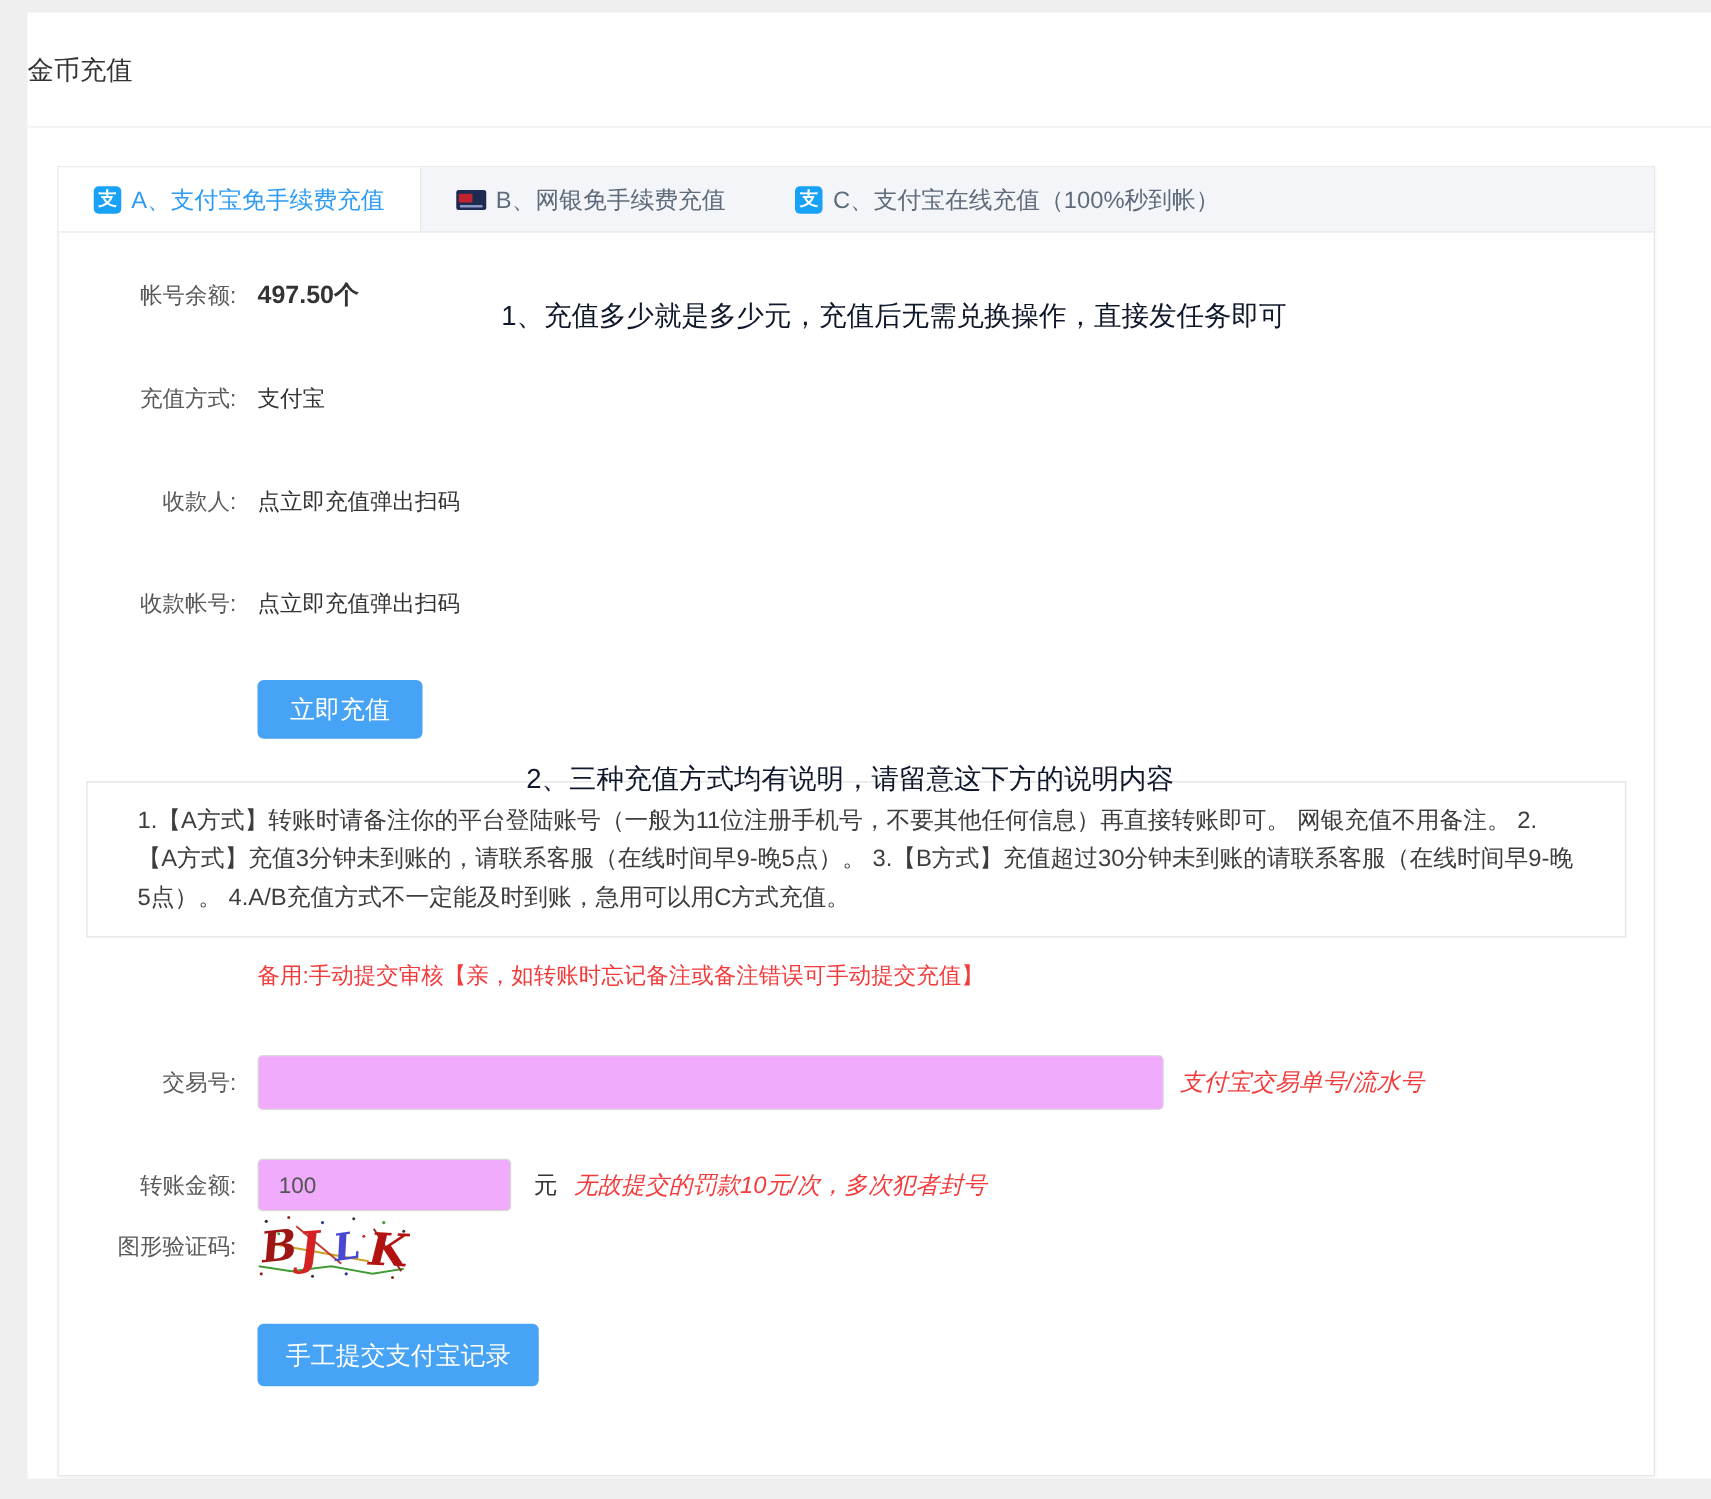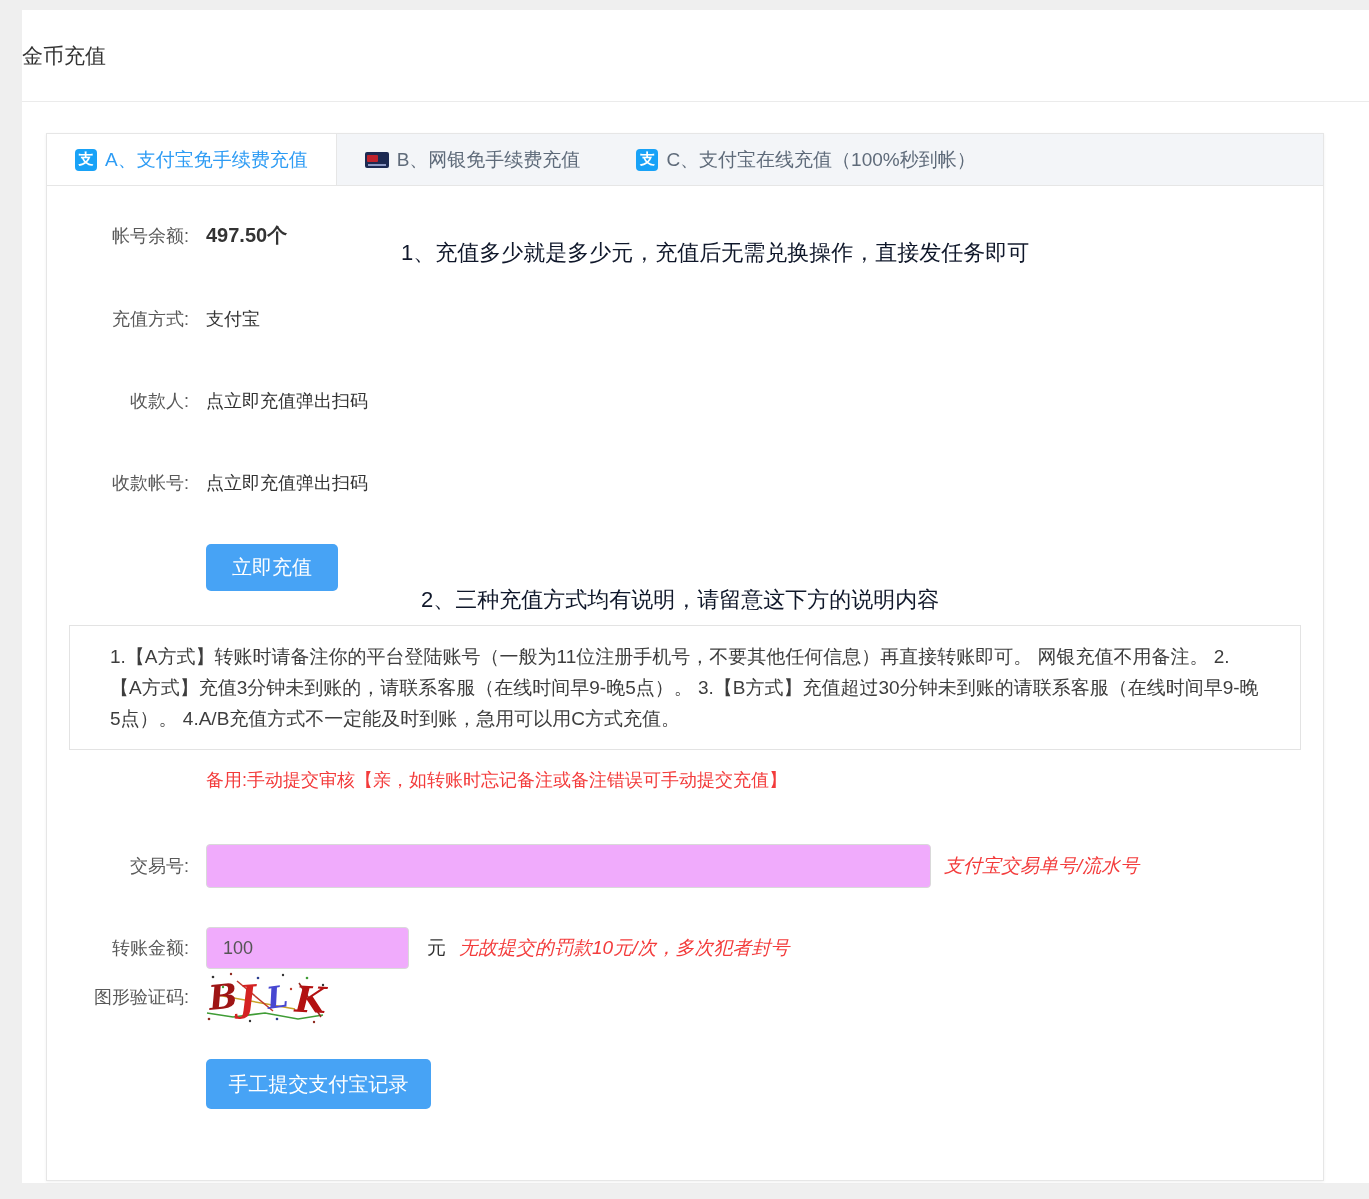--- a/index.html
+++ b/index.html
@@ -25,21 +25,21 @@
     background:#c0232d; border-radius:1px; }
   .icon-card::after { content:""; position:absolute; left:3px; bottom:2px; width:18px; height:2px;
     background:#8d99c4; }
   .panel-body { padding:36px 0 0 28px; }
   .row { display:flex; align-items:center; margin-bottom:58px; }
   .row .label { width:114px; text-align:right; font-size:18px; color:#595959; flex:0 0 auto; }
   .row .value { margin-left:17px; font-size:18px; color:#333; }
   .value.bold { font-weight:bold; font-size:20px; }
   .red-note { position:absolute; color:#0f172a; font-size:22px; white-space:nowrap; }
   .note-1 { left:354px; top:104px; }
-  .note-2 { left:374px; top:451px; }
+  .note-2 { left:374px; top:474px; }
   .btn { display:inline-block; border:none; background:#47a3f5; color:#fff; cursor:pointer;
     border-radius:5px; font-family:inherit; }
   .btn-recharge { width:132px; height:47px; font-size:20px; margin:49px 0 0 131px; }
   .instructions { margin:34px 22px 0 -6px; border:1px solid #e3e3e3; padding:15px 40px;
     font-size:19px; color:#3d3d3d; line-height:31px; }
   .backup-note { margin:18px 0 0 131px; color:#f33b3b; font-size:18px; }
   .mrow { display:flex; align-items:center; }
   .mrow .label { width:114px; text-align:right; font-size:18px; color:#595959; flex:0 0 auto; }
   .mrow .field { margin-left:17px; }
   input.text { border:1px solid #d9d9d9; border-radius:4px; font-size:18px; color:#555;

